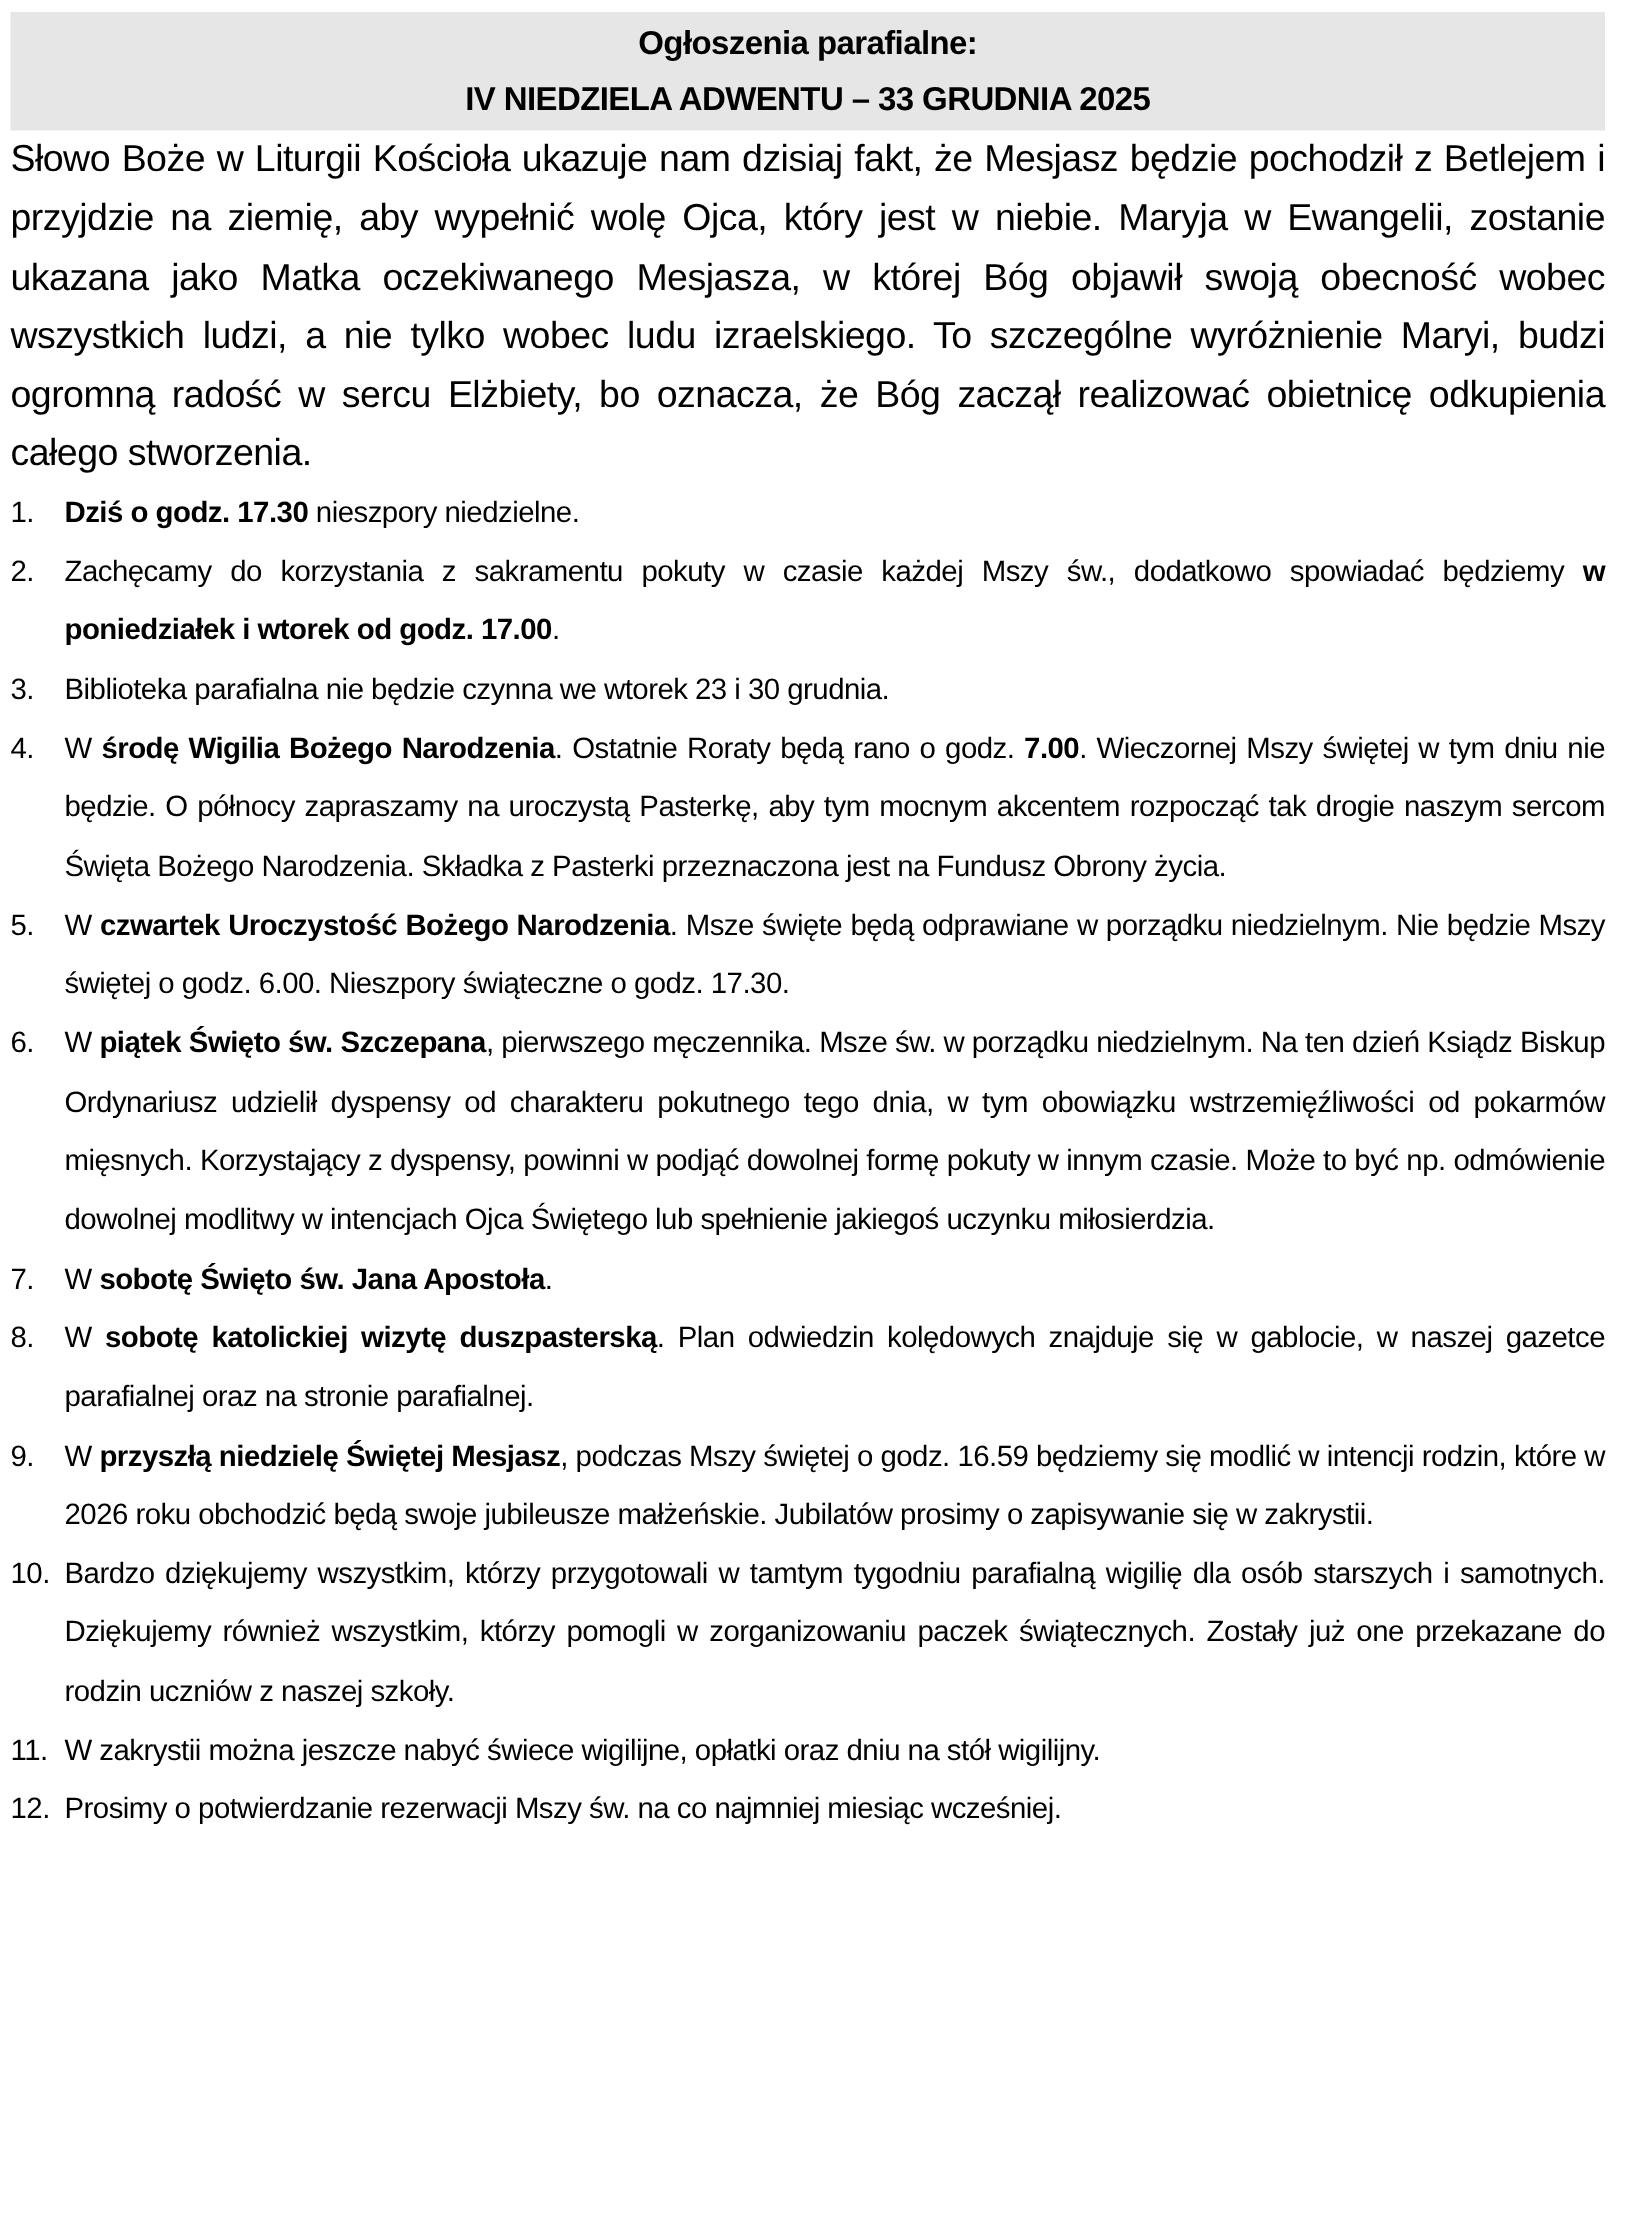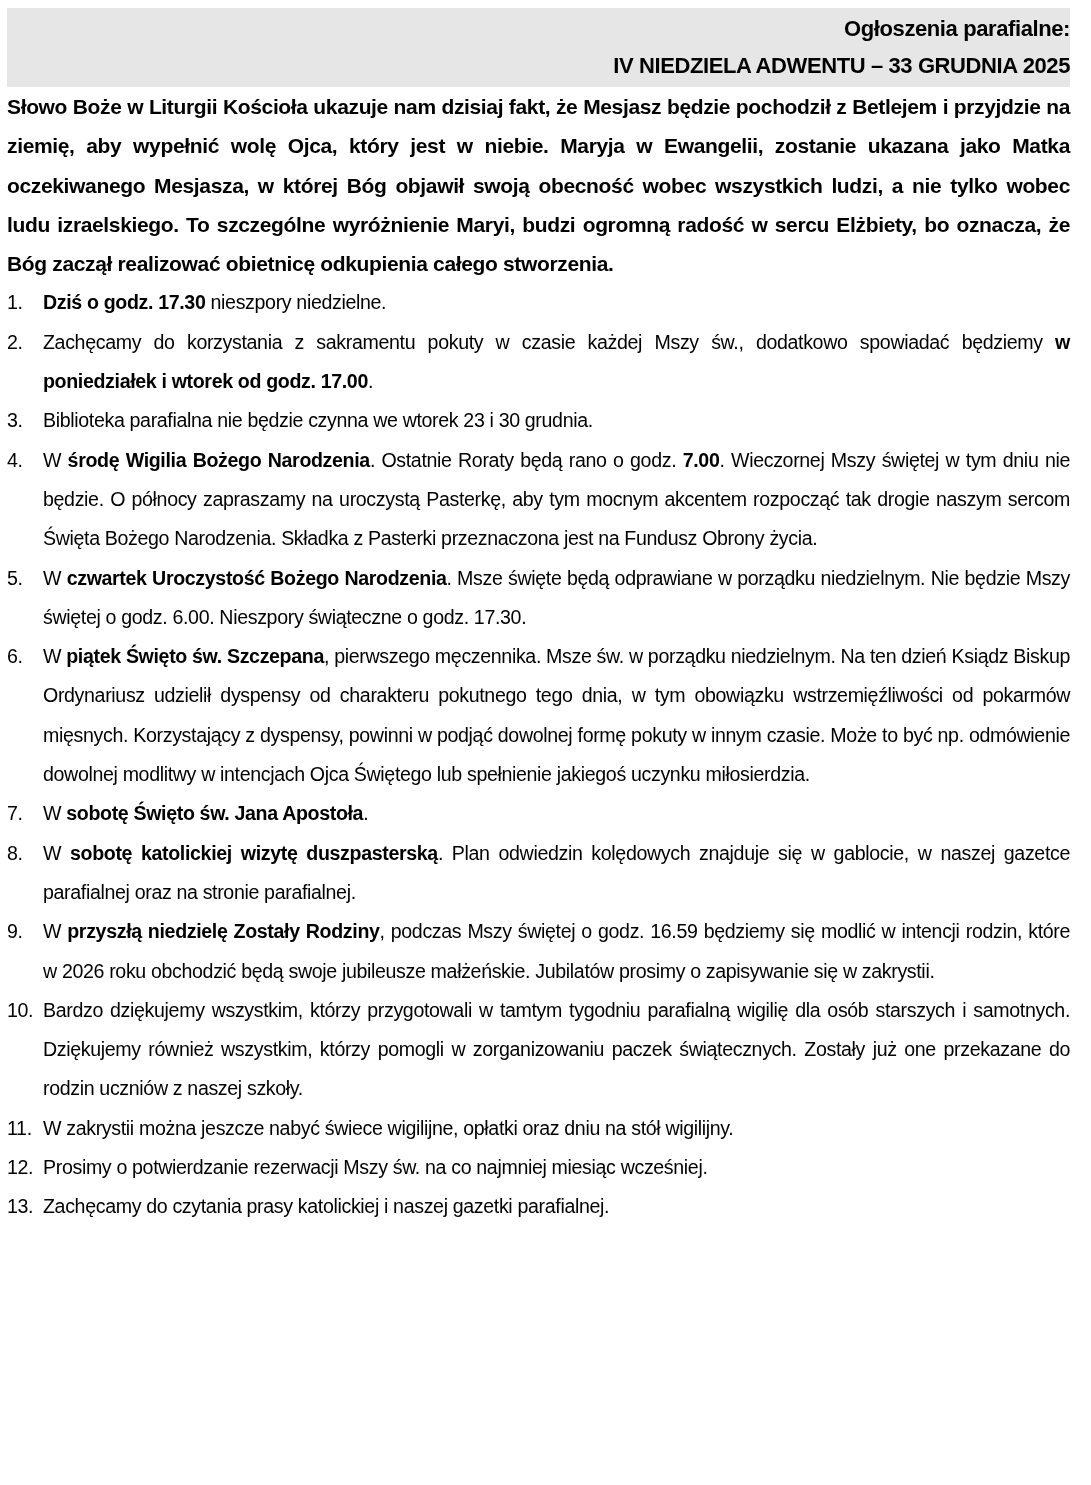--- a/index.html
+++ b/index.html
@@ -7,31 +7,31 @@
       width: 1091px;
       height: 1485px;
       overflow: hidden;
       font-family: "Liberation Sans", sans-serif;
       color: #000;
     }
     .page { position: relative; width: 1091px; padding: 8px 0 0 0; }
     .header {
       margin: 0 21px 0 7px;
       background: #e6e6e6;
-      text-align: right;
+      text-align: center;
       font-weight: bold;
       font-size: 22px;
       line-height: 37px;
       padding: 2px 0 3px 0;
       letter-spacing: -0.4px;
     }
     .intro {
       margin: 0 21px 0 7px;
-      font-weight: bold;
-      font-size: 21px;
+      font-weight: normal;
+      font-size: 25px;
       line-height: 39.3px;
       text-align: justify;
       letter-spacing: -0.35px;
     }
     ol.items {
       list-style: none;
       margin: 0;
       padding: 0;
     }
     ol.items li {
@@ -63,19 +63,18 @@
 
   <ol class="items" id="items-list">
       <li><span class="num">1.</span><b>Dziś o godz. 17.30</b><span> nieszpory niedzielne.</span></li>
       <li><span class="num">2.</span><span>Zachęcamy do korzystania z sakramentu pokuty w czasie każdej Mszy św., dodatkowo spowiadać będziemy </span><b>w poniedziałek i wtorek od godz. 17.00</b><span>.</span></li>
       <li><span class="num">3.</span><span>Biblioteka parafialna nie będzie czynna we wtorek 23 i 30 grudnia.</span></li>
       <li><span class="num">4.</span><span>W </span><b>środę Wigilia Bożego Narodzenia</b><span>. Ostatnie Roraty będą rano o godz. </span><b>7.00</b><span>. Wieczornej Mszy świętej w tym dniu nie będzie. O północy zapraszamy na uroczystą Pasterkę, aby tym mocnym akcentem rozpocząć tak drogie naszym sercom Święta Bożego Narodzenia. Składka z Pasterki przeznaczona jest na Fundusz Obrony życia.</span></li>
       <li><span class="num">5.</span><span>W </span><b>czwartek Uroczystość Bożego Narodzenia</b><span>. Msze święte będą odprawiane w porządku niedzielnym. Nie będzie Mszy świętej o godz. 6.00. Nieszpory świąteczne o godz. 17.30.</span></li>
       <li><span class="num">6.</span><span>W </span><b>piątek Święto św. Szczepana</b><span>, pierwszego męczennika. Msze św. w porządku niedzielnym. Na ten dzień Ksiądz Biskup Ordynariusz udzielił dyspensy od charakteru pokutnego tego dnia, w tym obowiązku wstrzemięźliwości od pokarmów mięsnych. Korzystający z dyspensy, powinni w podjąć dowolnej formę pokuty w innym czasie. Może to być np. odmówienie dowolnej modlitwy w intencjach Ojca Świętego lub spełnienie jakiegoś uczynku miłosierdzia.</span></li>
       <li><span class="num">7.</span><span>W </span><b>sobotę Święto św. Jana Apostoła</b><span>.</span></li>
       <li><span class="num">8.</span><span>W </span><b>sobotę katolickiej wizytę duszpasterską</b><span>. Plan odwiedzin kolędowych znajduje się w gablocie, w naszej gazetce parafialnej oraz na stronie parafialnej.</span></li>
-      <li><span class="num">9.</span><span>W </span><b>przyszłą niedzielę Zostały Rodziny</b><span>, podczas Mszy świętej o godz. 16.59 będziemy się modlić w intencji rodzin, które w 2026 roku obchodzić będą swoje jubileusze małżeńskie. Jubilatów prosimy o zapisywanie się w zakrystii.</span></li>
+      <li><span class="num">9.</span><span>W </span><b>przyszłą niedzielę Świętej Mesjasz</b><span>, podczas Mszy świętej o godz. 16.59 będziemy się modlić w intencji rodzin, które w 2026 roku obchodzić będą swoje jubileusze małżeńskie. Jubilatów prosimy o zapisywanie się w zakrystii.</span></li>
       <li><span class="num">10.</span><span>Bardzo dziękujemy wszystkim, którzy przygotowali w tamtym tygodniu parafialną wigilię dla osób starszych i samotnych. Dziękujemy również wszystkim, którzy pomogli w zorganizowaniu paczek świątecznych. Zostały już one przekazane do rodzin uczniów z naszej szkoły.</span></li>
       <li><span class="num">11.</span><span>W zakrystii można jeszcze nabyć świece wigilijne, opłatki oraz dniu na stół wigilijny.</span></li>
       <li><span class="num">12.</span><span>Prosimy o potwierdzanie rezerwacji Mszy św. na co najmniej miesiąc wcześniej.</span></li>
-      <li><span class="num">13.</span><span>Zachęcamy do czytania prasy katolickiej i naszej gazetki parafialnej.</span></li>
     </ol>
 </div>
 
 </body></html>

